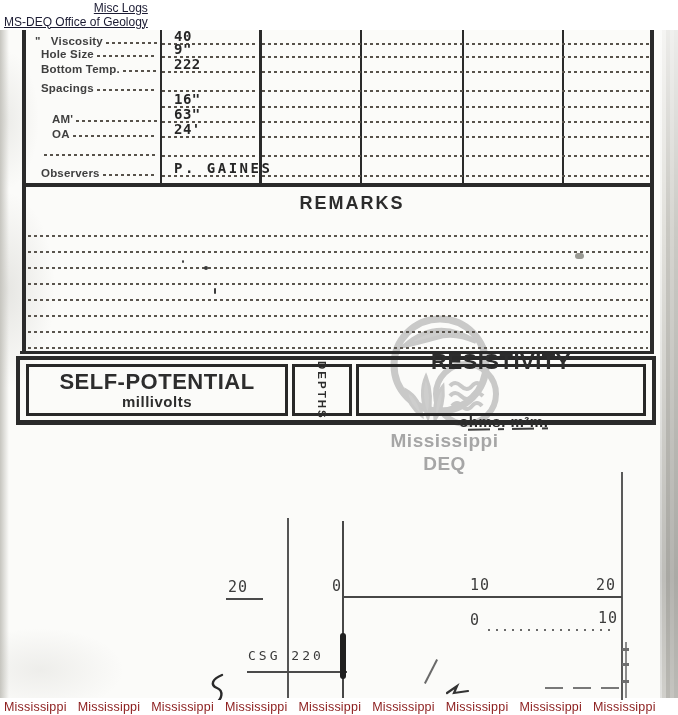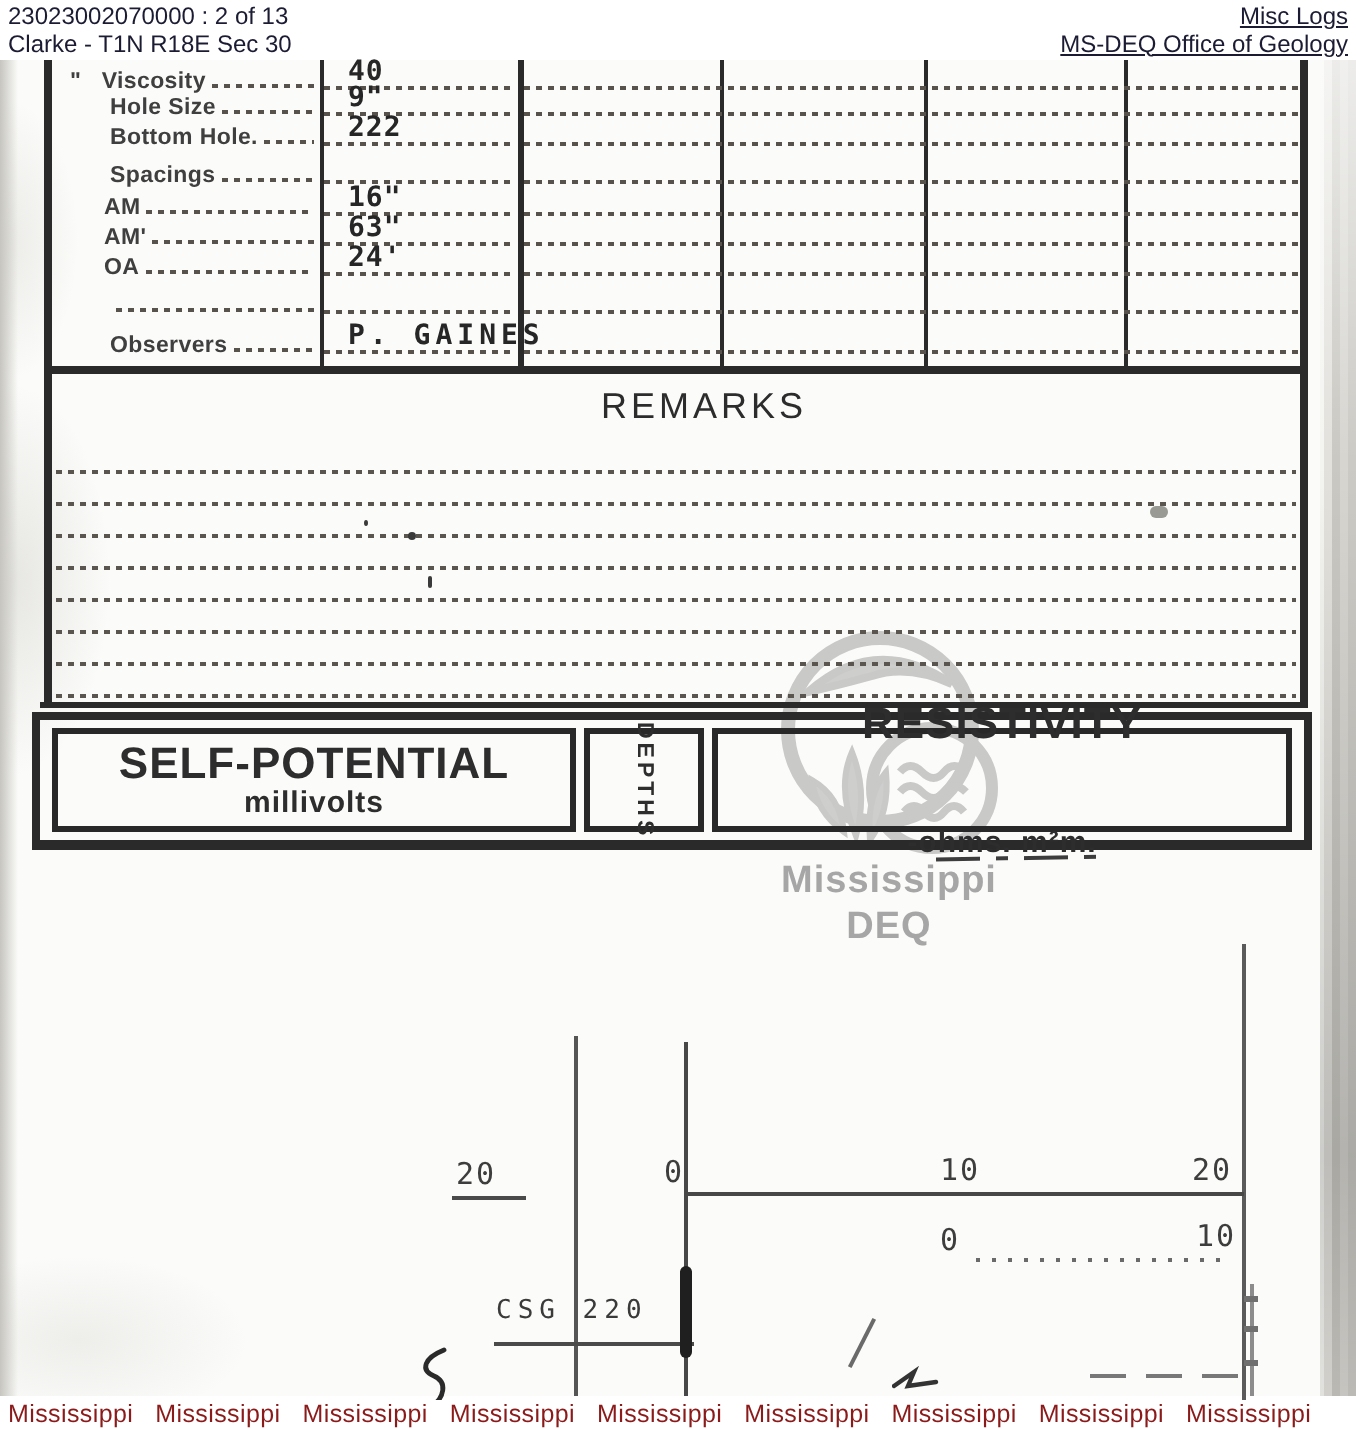--- a/index.html
+++ b/index.html
@@ -33,25 +33,25 @@
   .flabel { position:absolute; left:4px; width:133px; height:100%; display:flex; align-items:flex-end; }
   .flabel .lbl { font-weight:700; font-size:11.5px; color:#3f3f3f; letter-spacing:.2px; white-space:pre; transform:translateY(2px); }
   .flabel .leader { flex:1; height:2px; margin:0 2px 1px 3px;
     background-image:repeating-linear-gradient(90deg,#57524b 0 3px,transparent 3px 6px); }
   .fvalue { position:absolute; left:140px; width:95px; height:100%;
     background:repeating-linear-gradient(90deg,#57524b 0 3px,transparent 3px 6px) left bottom/100% 2px no-repeat; }
   .fvalue .val { position:absolute; left:12px; bottom:1px; font-family:"DejaVu Sans Mono", monospace;
     font-weight:700; font-size:14px; color:#262626; letter-spacing:.5px; white-space:pre; }
   .fdots { position:absolute; left:240px; width:388px; height:100%;
     background:repeating-linear-gradient(90deg,#57524b 0 3px,transparent 3px 6px) left bottom/100% 2px no-repeat; }
-  .ind0 .lbl { padding-left:29px; } .ind1 .lbl { padding-left:26px; } .indv .lbl { padding-left:9px; }
+  .ind0 .lbl { padding-left:15px; } .ind1 .lbl { padding-left:26px; } .indv .lbl { padding-left:9px; }
   .gaines .val { letter-spacing:2.5px; }
   
   .remarks-title { position:absolute; left:22px; width:630px; top:163px; text-align:center;
-    font-weight:400; font-size:18px; letter-spacing:2px; color:#2c2c2c;padding-left:30px; }
+    font-weight:700; font-size:18px; letter-spacing:2px; color:#2c2c2c;padding-left:30px; }
   .rline { position:absolute; left:28px; width:620px; height:2px;
     background-image:repeating-linear-gradient(90deg,#5a554e 0 3px,transparent 3px 6px); }
   
   .band-box { position:absolute; border:3px solid #282828; display:flex; flex-direction:column;
     align-items:center; justify-content:center; background:transparent; }
   .band-title { font-weight:800; font-size:22px; color:#2d2d2d; letter-spacing:.5px; line-height:24px; }
   .band-sub   { font-weight:800; font-size:15px; color:#2d2d2d; letter-spacing:.5px; line-height:16px; }
   .depths-txt { writing-mode:vertical-rl; font-weight:800; font-size:11.5px; letter-spacing:2px; color:#2d2d2d; }
   
   .wm-logo { position:absolute; left:388px; top:280px; opacity:.8; }
@@ -70,24 +70,20 @@
   
   .footer { position:absolute; left:4px; bottom:1px; display:flex; gap:11px;
     font-size:12.5px; color:#8b1b1b; letter-spacing:.2px; background:#fff; }
 </style>
 </head>
 <body>
 
 <div class="page">
 
   <div class="chrome">
-    <div class="left">
-      <div>23023002070000 : 2 of 13</div>
-      <div>Clarke - T1N R18E Sec 30</div>
-    </div>
     <div class="right">
       <div>Misc Logs</div>
       <div>MS-DEQ Office of Geology</div>
     </div>
   </div>
 
   <div class="scan">
     <div class="paper-edge-left"></div>
     <div class="paper-edge-right"></div>
 
@@ -129,43 +125,39 @@
           <span class="lbl">Hole Size</span>
           <span class="leader"></span>
         </div>
       <div class="fvalue">
           <span class="val">9"</span>
         </div>
       <div class="fdots"></div>
     </div>
     <div class="frow ind0" style="top:28px;height:15px;">
       <div class="flabel">
-          <span class="lbl">Bottom Hole.</span>
+          <span class="lbl">Bottom Temp.</span>
           <span class="leader"></span>
         </div>
       <div class="fvalue">
           <span class="val">222</span>
         </div>
       <div class="fdots"></div>
     </div>
     <div class="frow ind0" style="top:47px;height:15px;">
       <div class="flabel">
           <span class="lbl">Spacings</span>
           <span class="leader"></span>
         </div>
       <div class="fvalue">
           <span class="val"></span>
         </div>
       <div class="fdots"></div>
     </div>
     <div class="frow ind1" style="top:63px;height:15px;">
-      <div class="flabel">
-          <span class="lbl">AM</span>
-          <span class="leader"></span>
-        </div>
       <div class="fvalue">
           <span class="val">16"</span>
         </div>
       <div class="fdots"></div>
     </div>
     <div class="frow ind1" style="top:78px;height:15px;">
       <div class="flabel">
           <span class="lbl">AM'</span>
           <span class="leader"></span>
         </div>

